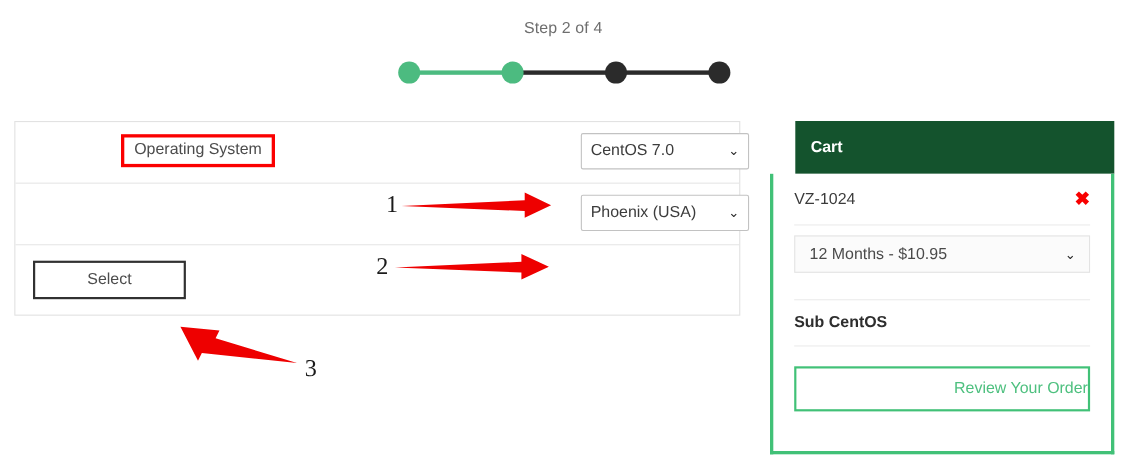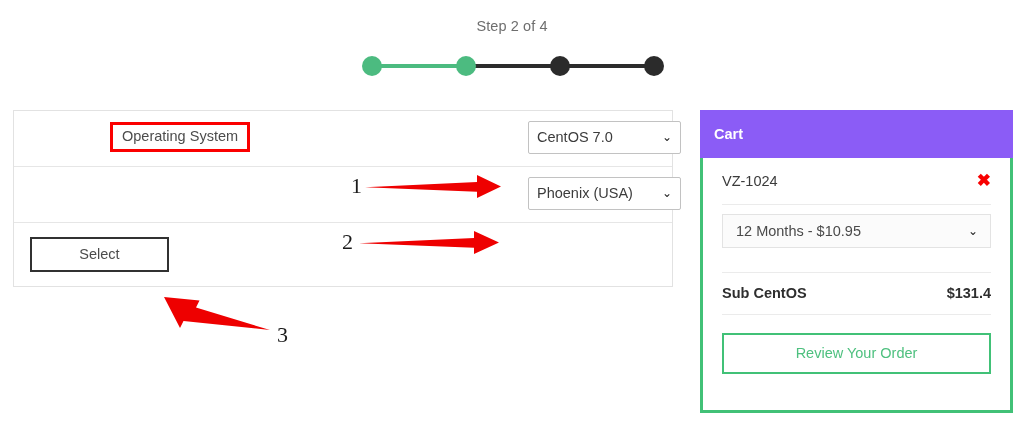--- a/index.html
+++ b/index.html
@@ -153,27 +153,28 @@
   #cart-panel {
     position: absolute;
     left: 700px;
     top: 110px;
     width: 313px;
     height: 303px;
     box-sizing: border-box;
   }
   #cart-header {
     height: 48px;
-    background: #8b5cf6;
+    background: #14532d;
     color: #ffffff;
     font-size: 14.5px;
     font-weight: bold;
     line-height: 48px;
     padding-left: 14px;
     box-sizing: border-box;
+    margin-left: 23px;
   }
   #cart-body {
     height: 255px;
     box-sizing: border-box;
     border: 3px solid #41c177;
     border-top: none;
     background: #ffffff;
     padding: 0 19px;
   }
   #cart-item-row {
@@ -236,21 +237,21 @@
     margin-top: 18px;
     width: 100%;
     height: 41px;
     box-sizing: border-box;
     background: #ffffff;
     border: 2px solid #41c177;
     color: #4ec07f;
     font-size: 14.5px;
     font-family: "Liberation Sans", sans-serif;
     line-height: 37px;
-    text-align: center;
+    text-align: right;
     padding: 0;
   }
 </style>
 </head>
 <body>
 
 <div id="step-indicator">
   <div id="step-label">Step 2 of 4</div>
   <div id="step-track">
     <div class="seg" style="left:0px;width:94px;background:#4cbb80;"></div>
@@ -315,18 +316,17 @@
 
     <div id="cart-term-wrap">
       <div id="cart-term-select">
         <span>12 Months - $10.95</span>
         <span class="chev">⌄</span>
       </div>
     </div>
 
     <div id="cart-subtotal-row">
       <span>Sub CentOS</span>
-      <span id="cart-subtotal-value">$131.4</span>
     </div>
 
     <button id="cart-review-btn">Review Your Order</button>
   </div>
 </div>
 
 </body></html>

